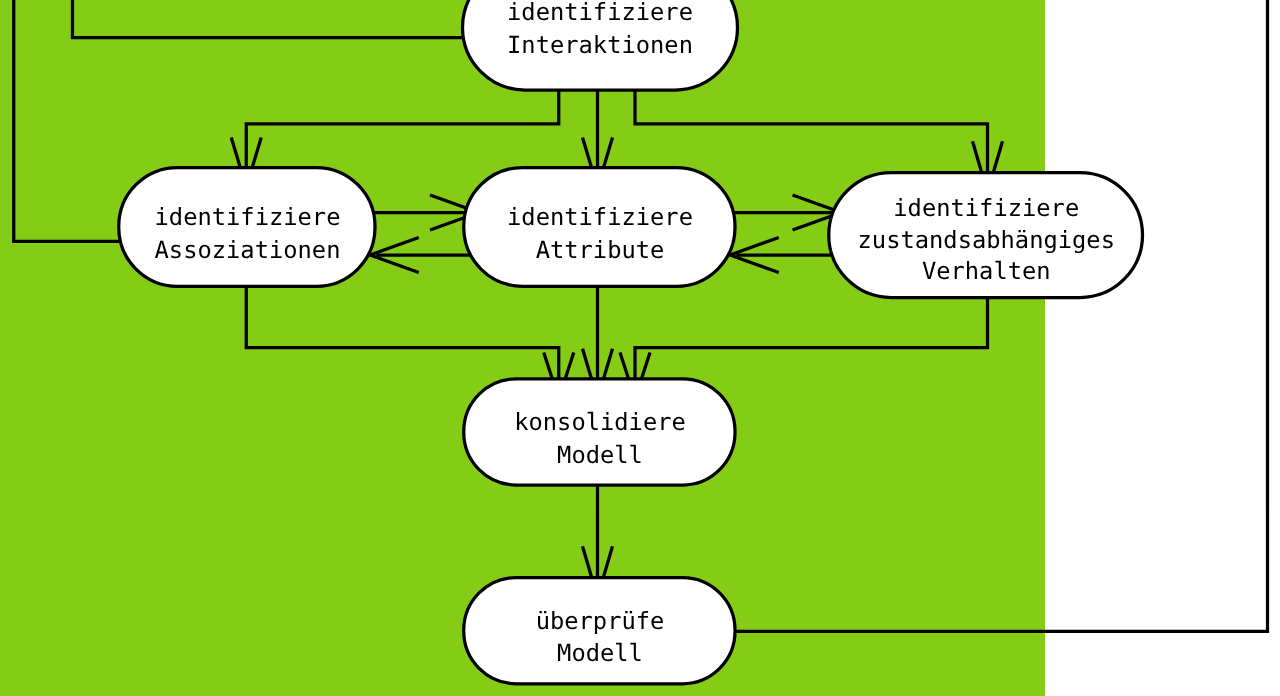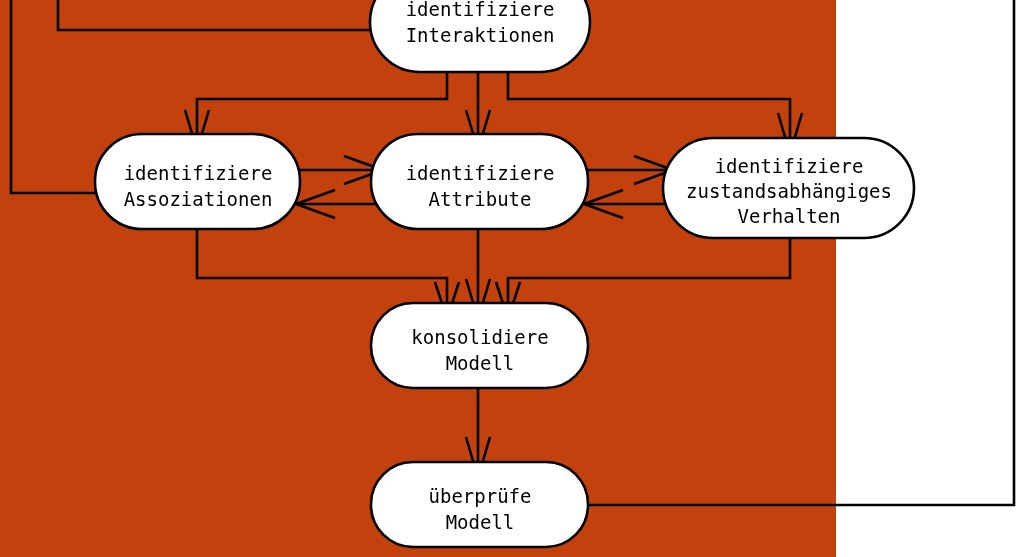--- a/index.html
+++ b/index.html
@@ -10,21 +10,21 @@
   body {
     width: 1024px;
     height: 557px;
     overflow: hidden;
     font-family: "DejaVu Sans Mono", "Liberation Mono", monospace;
   }
   #diagram-root {
     position: relative;
     width: 836px;
     height: 557px;
-    background: #c2410c;
+    background: #84cc16;
   }
   svg#flow {
     display: block;
     width: 1024px;
     height: 557px;
   }
   .node-shape {
     fill: #ffffff;
     stroke: #000000;
     stroke-width: 2.6;

